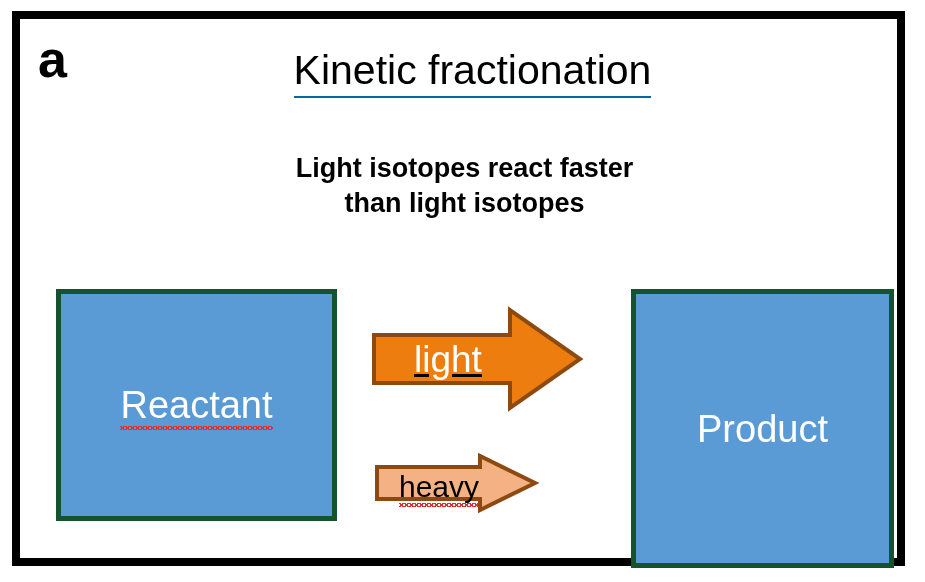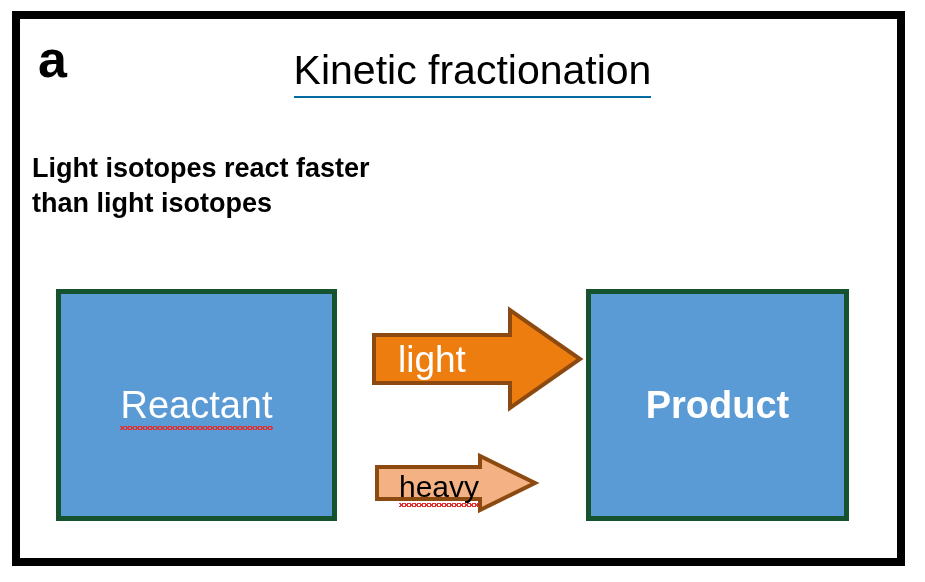--- a/index.html
+++ b/index.html
@@ -51,20 +51,21 @@
   .figure-title span {
     border-bottom: 2px solid #0369a1;
     padding-bottom: 3px;
   }
 
   .figure-subtitle {
     position: absolute;
     left: 0;
     top: 132px;
     width: 100%;
+    text-align: center;
     font-size: 27px;
     font-weight: bold;
     line-height: 1.28;
     color: #000000;
     padding-left: 12px;
     box-sizing: border-box;
   }
 
   .species-box {
     position: absolute;
@@ -95,25 +96,24 @@
     background-repeat: repeat-x;
   }
 
   #box-reactant {
     left: 36px;
     top: 270px;
     width: 281px;
     height: 232px;
   }
   #box-product {
-    left: 566px;
+    left: 611px;
     top: 270px;
     width: 263px;
-    height: 232px;
-    font-weight: bold;
+    height: 279px;
   }
 
   .arrow-wrap {
     position: absolute;
   }
   .arrow-wrap svg {
     display: block;
     overflow: visible;
   }
   .arrow-label {
@@ -131,21 +131,21 @@
     position: relative;
     line-height: 1;
   }
 
   #arrow-light {
     left: 352px;
     top: 288px;
     width: 210px;
     height: 104px;
   }
-  #arrow-light .arrow-label { padding-left: 26px; }
+  #arrow-light .arrow-label { padding-left: 42px; text-decoration: underline; }
   #arrow-light .arrow-label span {
     font-size: 37px;
     color: #ffffff;
   }
 
   #arrow-heavy {
     left: 355px;
     top: 434px;
     width: 162px;
     height: 60px;

